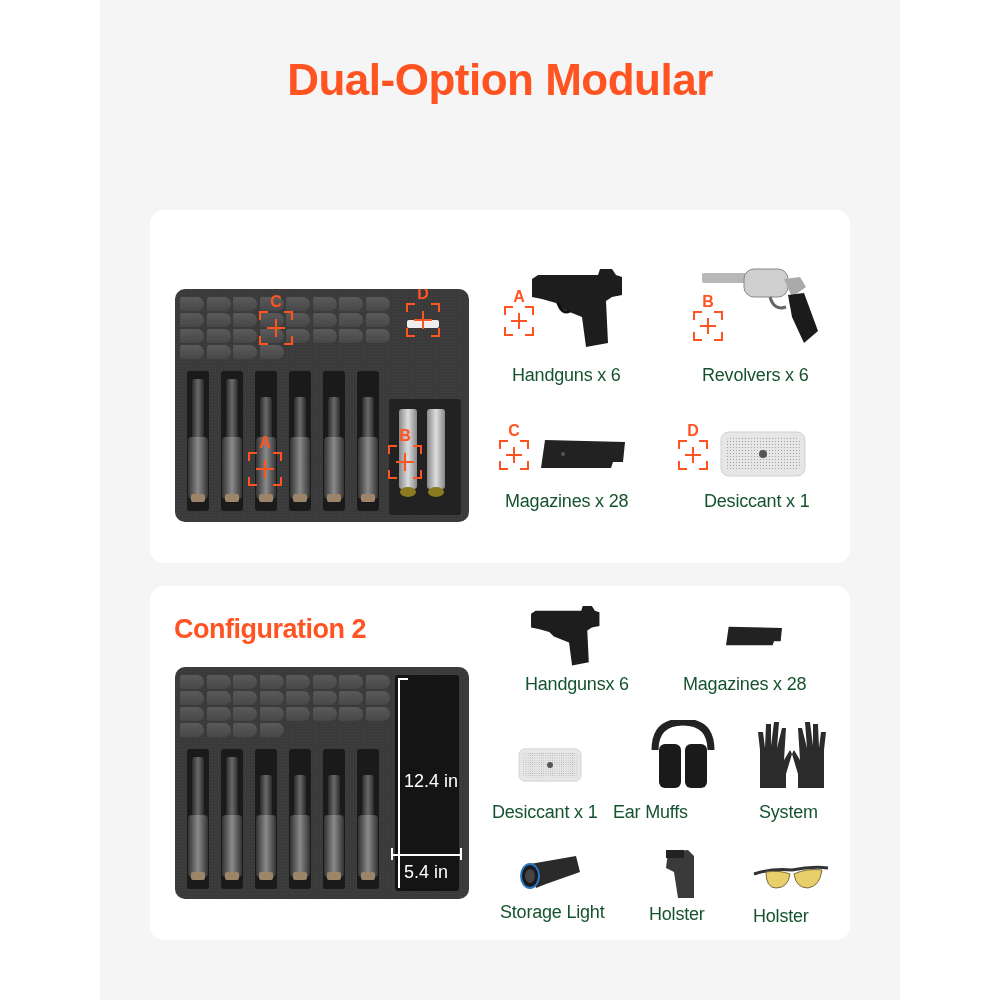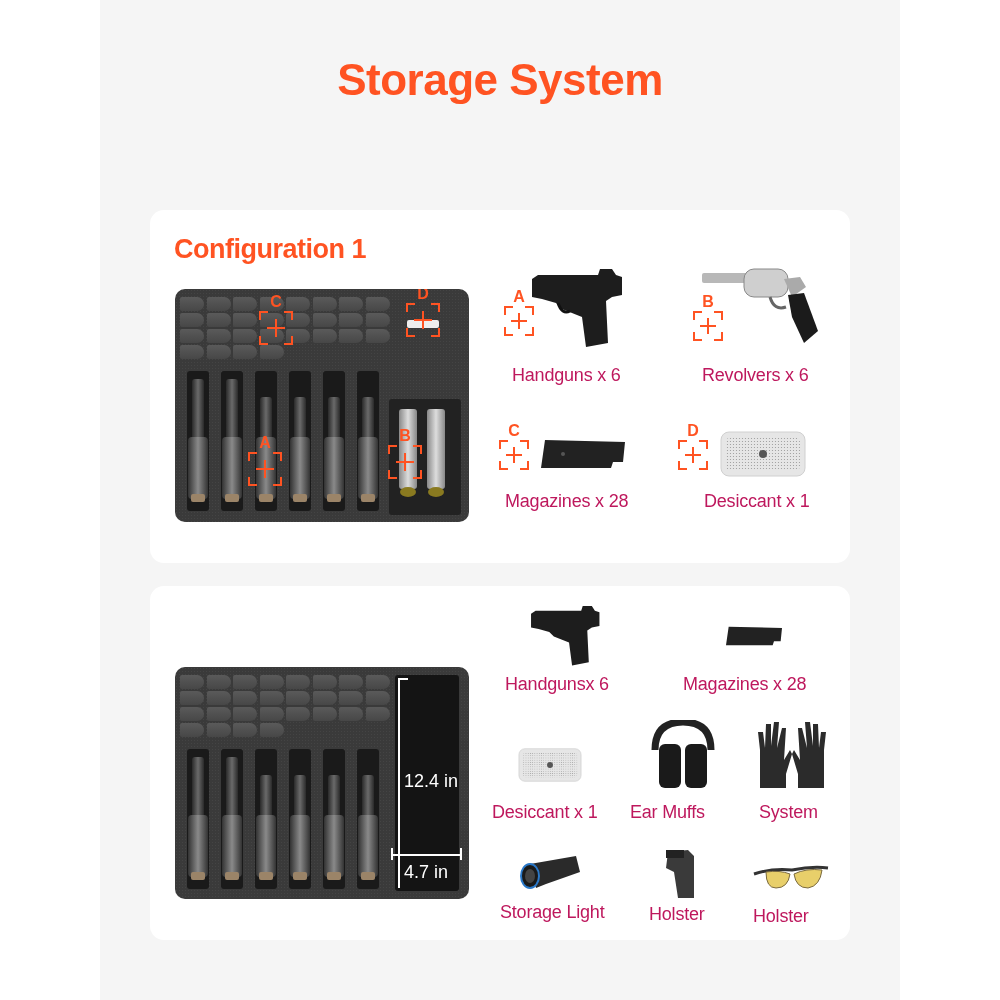--- a/index.html
+++ b/index.html
@@ -40,39 +40,38 @@
   .marker .tr { right: 0; top: 0; border-top-width: 2px; border-right-width: 2px; }
   .marker .bl { left: 0; bottom: 0; border-bottom-width: 2px; border-left-width: 2px; }
   .marker .br { right: 0; bottom: 0; border-bottom-width: 2px; border-right-width: 2px; }
   .marker .h { position: absolute; left: 8px; top: 16px; width: 18px; height: 2px; background: #ff5322; }
   .marker .v { position: absolute; left: 16px; top: 8px; width: 2px; height: 18px; background: #ff5322; }
   .mlabel { position: absolute; color: #ff5322; font-weight: 700; font-size: 16px; text-align: center; width: 34px; }
   .marker.sm { width: 30px; height: 30px; }
   .marker.sm .h { left: 7px; top: 14px; width: 16px; }
   .marker.sm .v { left: 14px; top: 7px; height: 16px; }
 
-  .label { position: absolute; color: #be185d; font-size: 18px; font-weight: 400; white-space: nowrap; letter-spacing: -0.2px; }
+  .label { position: absolute; color: #14532d; font-size: 18px; font-weight: 400; white-space: nowrap; letter-spacing: -0.2px; }
   .dim-label { position: absolute; color: #fff; font-size: 18px; font-weight: 400; }
   .dim-line-v { position: absolute; width: 1.5px; background: #fff; }
   .dim-line-h { position: absolute; height: 1.5px; background: #fff; }
 
   
   .pic { position: absolute; }
 </style>
 </head>
 <body>
 
 <div class="panel"></div>
 
 <h1 class="title">
-  <div>Storage System</div>
+  <div>Dual-Option Modular</div>
 </h1>
 
 <section class="card card1">
-  <h2 class="cfg-title">Configuration 1</h2>
 
   <div class="tray">
     <div class="mags">
       <div class="mag"></div>
         <div class="mag"></div>
         <div class="mag"></div>
         <div class="mag"></div>
         <div class="mag"></div>
         <div class="mag"></div>
         <div class="mag"></div>
@@ -233,20 +232,21 @@
         </pattern>
       </defs>
     <rect x="1" y="1" width="84" height="44" rx="8" fill="#e6e6e6" stroke="#d0d0d0"></rect>
     <rect x="6" y="6" width="74" height="34" rx="5" fill="url(#dots1)"></rect>
     <circle cx="43" cy="23" r="4" fill="#555"></circle>
   </svg>
   <div class="label" style="left:554px;top:281px">Desiccant x 1</div>
 </section>
 
 <section class="card card2">
+  <h2 class="cfg-title">Configuration 2</h2>
 
   <div class="tray">
     <div class="mags">
       <div class="mag"></div>
         <div class="mag"></div>
         <div class="mag"></div>
         <div class="mag"></div>
         <div class="mag"></div>
         <div class="mag"></div>
         <div class="mag"></div>
@@ -298,27 +298,27 @@
       <div class="gun-tip" style="left:186px;top:205px"></div>
 
     <div class="big-slot"></div>
 
     <div class="dim-line-v" style="left:223px;top:11px;height:210px"></div>
     <div class="dim-line-h" style="left:223px;top:11px;width:10px"></div>
     <div class="dim-line-h" style="left:216px;top:187px;width:70px"></div>
     <div class="dim-line-v" style="left:216px;top:181px;height:12px"></div>
     <div class="dim-line-v" style="left:285px;top:181px;height:12px"></div>
     <div class="dim-label" style="left:229px;top:104px">12.4 in</div>
-    <div class="dim-label" style="left:229px;top:195px">4.7 in</div>
+    <div class="dim-label" style="left:229px;top:195px">5.4 in</div>
   </div>
 
   <svg class="pic" style="left:378px;top:18px" width="76" height="62" viewBox="0 0 100 80">
     <path d="M4 12 L10 8 L70 8 L72 2 L84 2 L88 8 L94 10 L94 28 L84 30 L78 34 L80 76 L58 80 L54 50 L44 46 L34 42 L28 36 L14 32 L4 30 Z" fill="#1d1d1d"></path>
   </svg>
-  <div class="label" style="left:355px;top:88px">Handgunsx 6</div>
+  <div class="label" style="left:375px;top:88px">Handgunsx 6</div>
 
   <svg class="pic" style="left:571px;top:38px" width="66" height="24" viewBox="0 0 92 36">
     <path d="M8 4 L88 6 L86 26 L76 26 L74 32 L4 32 Z" fill="#222"></path>
   </svg>
   <div class="label" style="left:533px;top:88px">Magazines x 28</div>
 
   <svg class="pic" style="left:368px;top:162px" width="64" height="34" viewBox="0 0 86 46">
     <defs>
         <pattern id="dots2" width="3" height="3" patternUnits="userSpaceOnUse">
           <circle cx="1.5" cy="1.5" r="0.6" fill="#999"></circle>
@@ -328,21 +328,21 @@
     <rect x="6" y="6" width="74" height="34" rx="5" fill="url(#dots2)"></rect>
     <circle cx="43" cy="23" r="4" fill="#555"></circle>
   </svg>
   <div class="label" style="left:342px;top:216px">Desiccant x 1</div>
 
   <svg class="pic" style="left:497px;top:134px" width="72" height="70" viewBox="0 0 72 70">
     <path d="M8 30 Q8 2 36 2 Q64 2 64 30" stroke="#222" stroke-width="7" fill="none"></path>
     <rect x="12" y="24" width="22" height="44" rx="6" fill="#1a1a1a"></rect>
     <rect x="38" y="24" width="22" height="44" rx="6" fill="#1a1a1a"></rect>
   </svg>
-  <div class="label" style="left:480px;top:216px">Ear Muffs</div>
+  <div class="label" style="left:463px;top:216px">Ear Muffs</div>
 
   <svg class="pic" style="left:606px;top:134px" width="72" height="70" viewBox="0 0 72 70">
     <path d="M4 68 L4 30 L2 12 L7 12 L9 28 L10 4 L15 4 L15 26 L18 2 L23 2 L21 28 L26 8 L30 8 L28 40 L34 30 L36 34 L30 54 L30 68 Z" fill="#2b2b2b"></path>
     <path d="M68 68 L68 30 L70 12 L65 12 L63 28 L62 4 L57 4 L57 26 L54 2 L49 2 L51 28 L46 8 L42 8 L44 40 L38 30 L36 34 L42 54 L42 68 Z" fill="#2b2b2b"></path>
   </svg>
   <div class="label" style="left:609px;top:216px">System</div>
 
   <svg class="pic" style="left:366px;top:268px" width="70" height="40" viewBox="0 0 70 40">
     <path d="M14 10 L60 2 L64 18 L30 30 L20 34 Z" fill="#2a2a2a"></path>
     <ellipse cx="14" cy="22" rx="9" ry="12" fill="#1a1a1a" stroke="#2a78c8" stroke-width="2"></ellipse>

